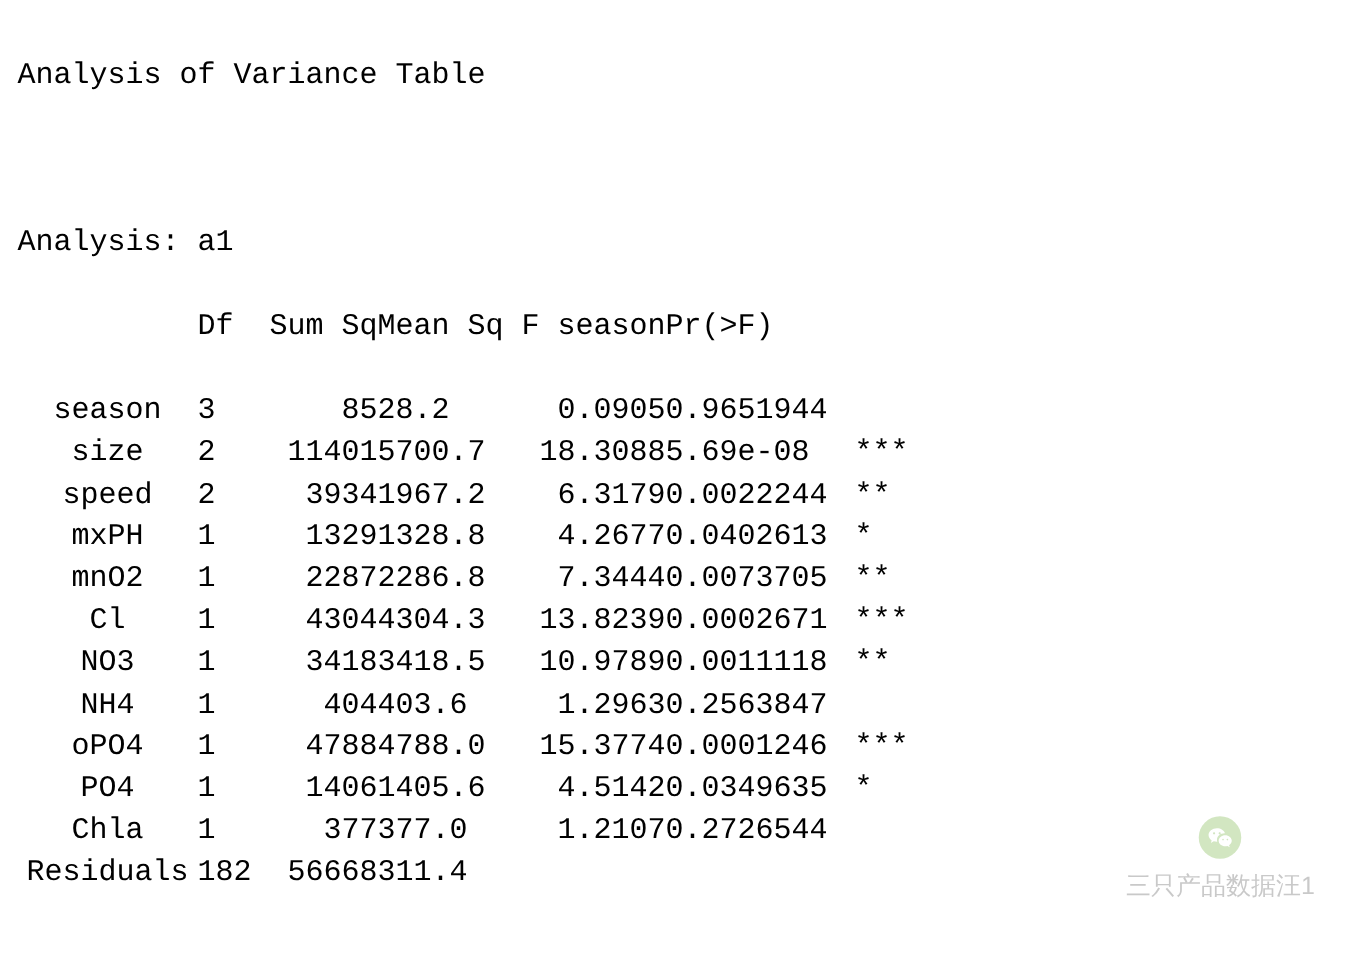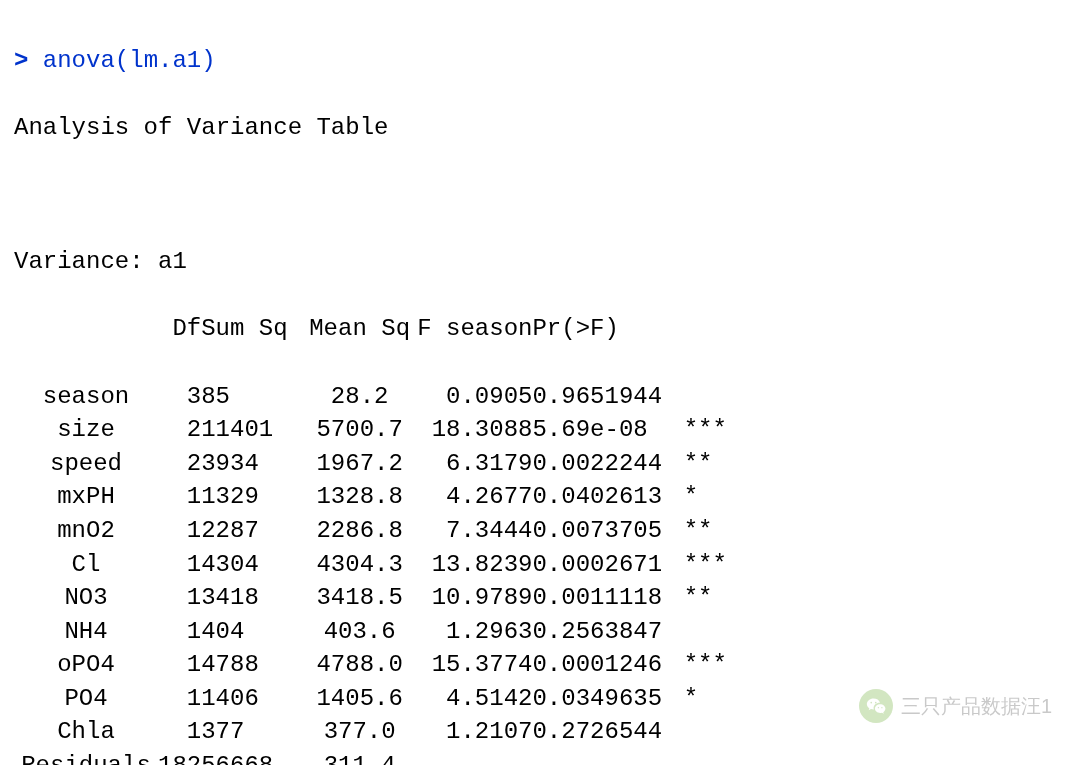--- a/index.html
+++ b/index.html
@@ -16,54 +16,54 @@
   }
   .console {
     padding: 10px 14px;
     white-space: pre;
   }
   .prompt-sym { color: #0033cc; font-weight: bold; }
   .func-call  { color: #0033cc; }
   .row span { display: inline-block; }
   
   .c-name  { width: 10ch; text-align: center;  }
-  .c-df    { width:  3ch; text-align: right; }
-  .c-sum   { width:  7ch; text-align: left; }
-  .c-mean  { width:  8ch; text-align: center; }
+  .c-df    { width:  3ch; text-align: left; }
+  .c-sum   { width:  7ch; text-align: right; }
+  .c-mean  { width:  8ch; text-align: left; }
   .c-f     { width:  8ch; text-align: right; }
   .c-p     { width: 10ch; text-align: left; }
   .c-sig   { width:  4ch; text-align: left; padding-left: 0.5ch; }
   .watermark {
     position: absolute;
     right: 28px;
     bottom: 42px;
     display: flex;
     align-items: center;
     gap: 8px;
     opacity: 0.35;
     font-family: "Helvetica Neue", Arial, sans-serif;
     font-size: 20px;
     color: #666;
     pointer-events: none;
+    flex-direction: column;
   }
   .wm-circle {
     width: 34px; height: 34px; border-radius: 50%;
     background: #7fb84f;
     display: flex; align-items: center; justify-content: center;
   }
   .wm-circle svg { width: 20px; height: 20px; fill: #fff; }
 </style>
 </head>
 <body>
 
 <div class="console">
-<div class="row"><span class="prompt-sym">&gt;</span> <span class="func-call">anova(lm.a1)</span></div>
 <div>Analysis of Variance Table</div>
 <div>&nbsp;</div>
-<div>Variance: a1</div>
+<div>Analysis: a1</div>
 <div class="row"><span class="c-name"></span><span class="c-df">Df</span><span class="c-sum">Sum Sq</span><span class="c-mean">Mean Sq</span><span class="c-f">F season</span><span class="c-p">Pr(&gt;F)</span><span class="c-sig"></span></div>
 <div id="table-body"><div class="row"><span class="c-name">season</span><span class="c-df">3</span><span class="c-sum">85</span><span class="c-mean">28.2</span><span class="c-f">0.0905</span><span class="c-p">0.9651944</span><span class="c-sig"></span></div><div class="row"><span class="c-name">size</span><span class="c-df">2</span><span class="c-sum">11401</span><span class="c-mean">5700.7</span><span class="c-f">18.3088</span><span class="c-p">5.69e-08</span><span class="c-sig">***</span></div><div class="row"><span class="c-name">speed</span><span class="c-df">2</span><span class="c-sum">3934</span><span class="c-mean">1967.2</span><span class="c-f">6.3179</span><span class="c-p">0.0022244</span><span class="c-sig">**</span></div><div class="row"><span class="c-name">mxPH</span><span class="c-df">1</span><span class="c-sum">1329</span><span class="c-mean">1328.8</span><span class="c-f">4.2677</span><span class="c-p">0.0402613</span><span class="c-sig">*</span></div><div class="row"><span class="c-name">mnO2</span><span class="c-df">1</span><span class="c-sum">2287</span><span class="c-mean">2286.8</span><span class="c-f">7.3444</span><span class="c-p">0.0073705</span><span class="c-sig">**</span></div><div class="row"><span class="c-name">Cl</span><span class="c-df">1</span><span class="c-sum">4304</span><span class="c-mean">4304.3</span><span class="c-f">13.8239</span><span class="c-p">0.0002671</span><span class="c-sig">***</span></div><div class="row"><span class="c-name">NO3</span><span class="c-df">1</span><span class="c-sum">3418</span><span class="c-mean">3418.5</span><span class="c-f">10.9789</span><span class="c-p">0.0011118</span><span class="c-sig">**</span></div><div class="row"><span class="c-name">NH4</span><span class="c-df">1</span><span class="c-sum">404</span><span class="c-mean">403.6</span><span class="c-f">1.2963</span><span class="c-p">0.2563847</span><span class="c-sig"></span></div><div class="row"><span class="c-name">oPO4</span><span class="c-df">1</span><span class="c-sum">4788</span><span class="c-mean">4788.0</span><span class="c-f">15.3774</span><span class="c-p">0.0001246</span><span class="c-sig">***</span></div><div class="row"><span class="c-name">PO4</span><span class="c-df">1</span><span class="c-sum">1406</span><span class="c-mean">1405.6</span><span class="c-f">4.5142</span><span class="c-p">0.0349635</span><span class="c-sig">*</span></div><div class="row"><span class="c-name">Chla</span><span class="c-df">1</span><span class="c-sum">377</span><span class="c-mean">377.0</span><span class="c-f">1.2107</span><span class="c-p">0.2726544</span><span class="c-sig"></span></div><div class="row"><span class="c-name">Residuals</span><span class="c-df">182</span><span class="c-sum">56668</span><span class="c-mean">311.4</span><span class="c-f"></span><span class="c-p"></span><span class="c-sig"></span></div></div>
 
 
 
 </div>
 
 <div class="watermark">
   <span class="wm-circle">
     <svg viewBox="0 0 24 24">

